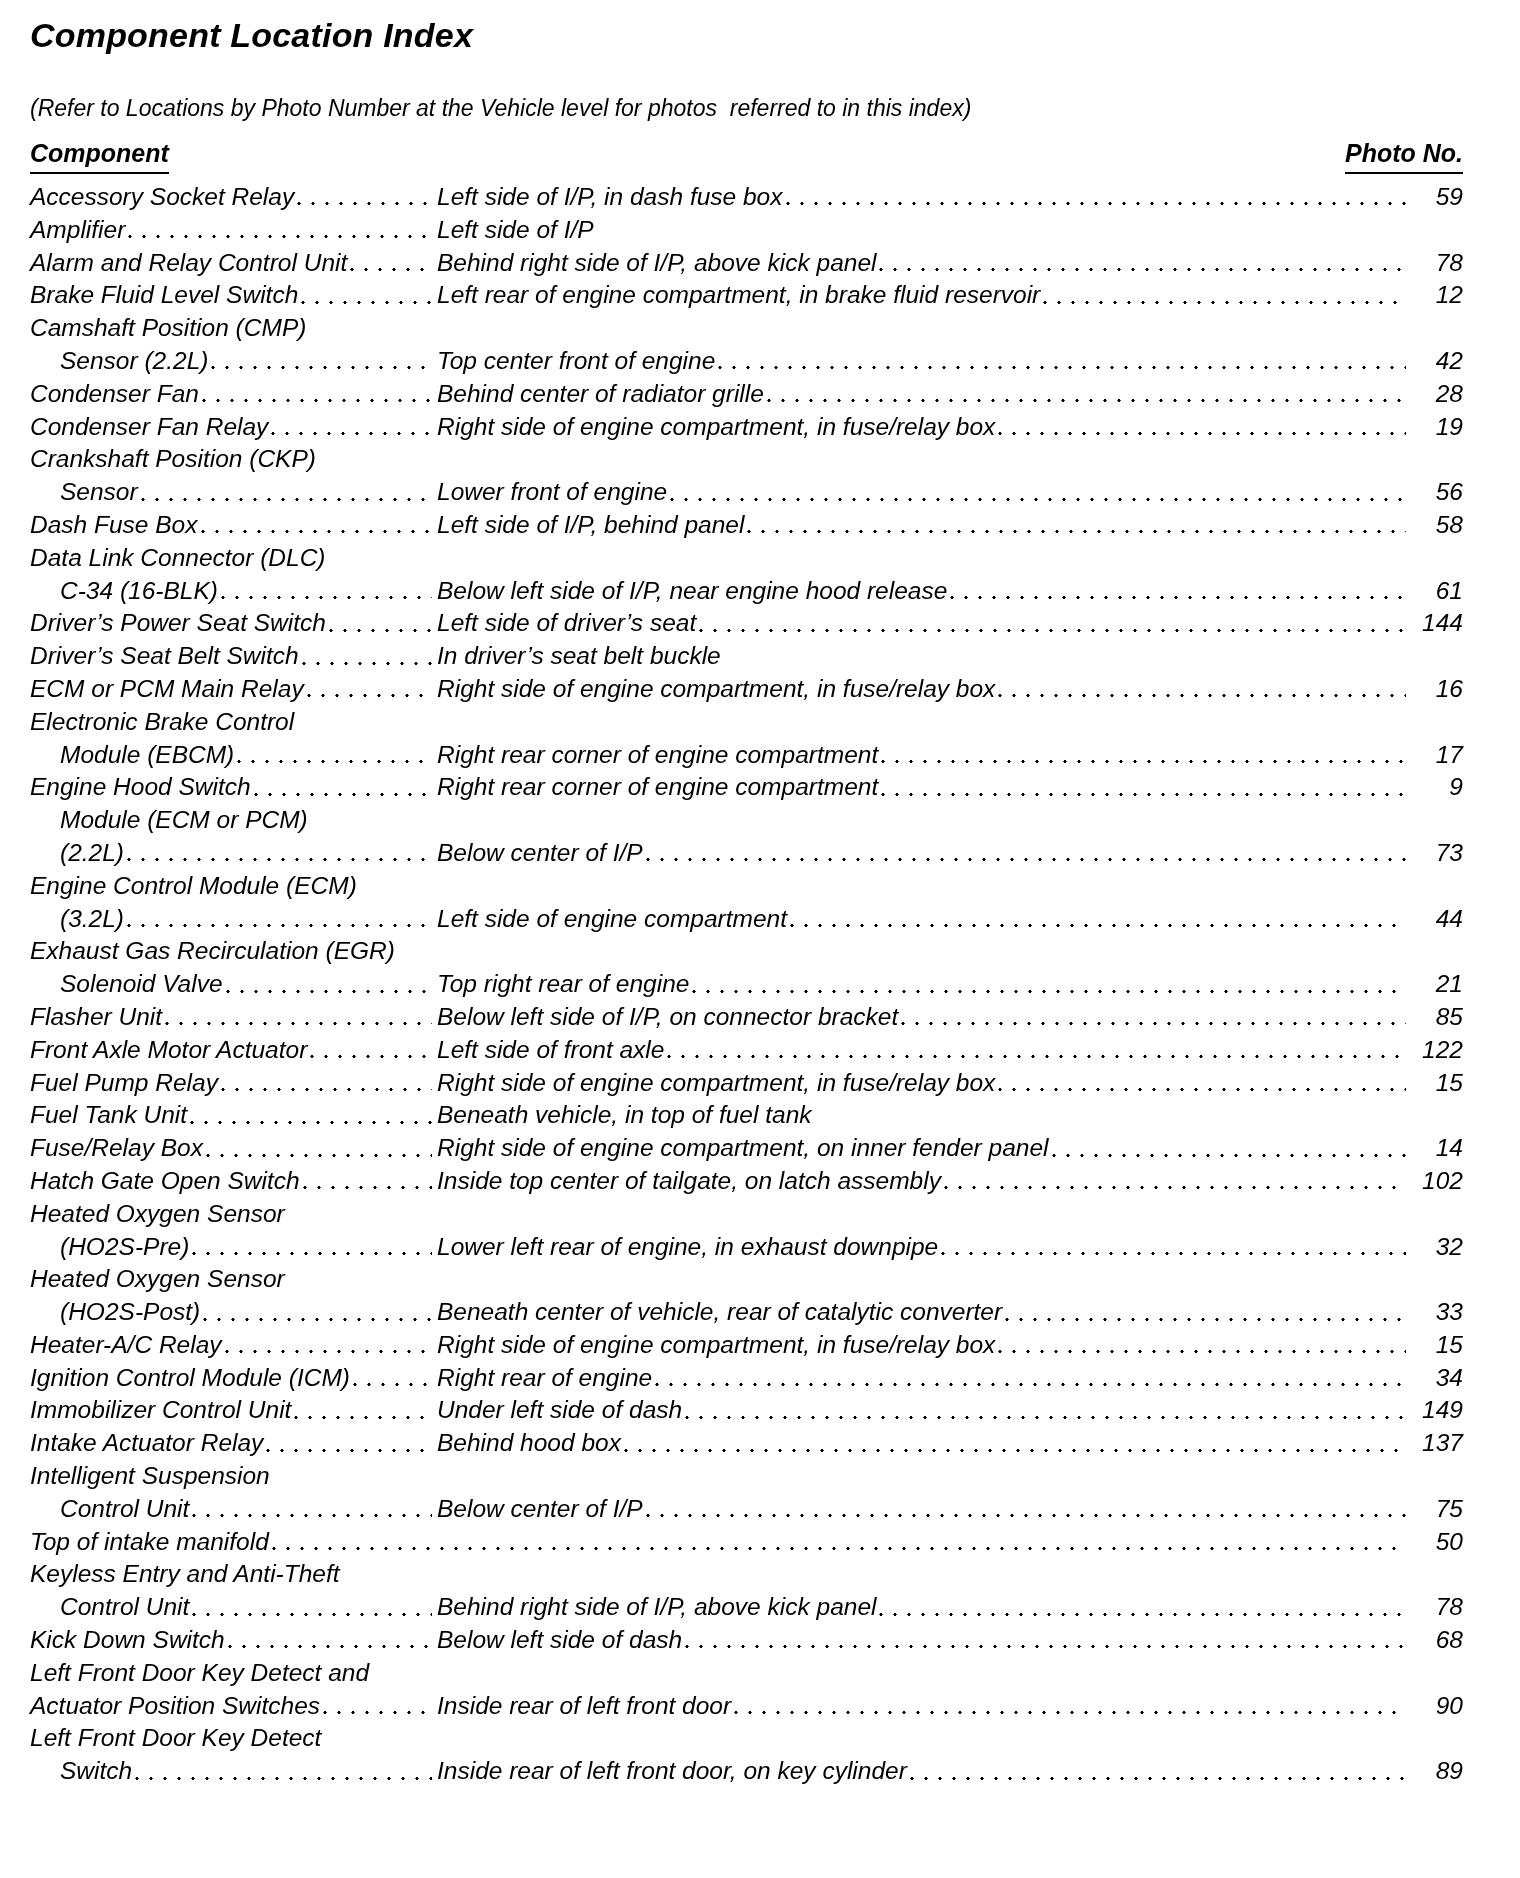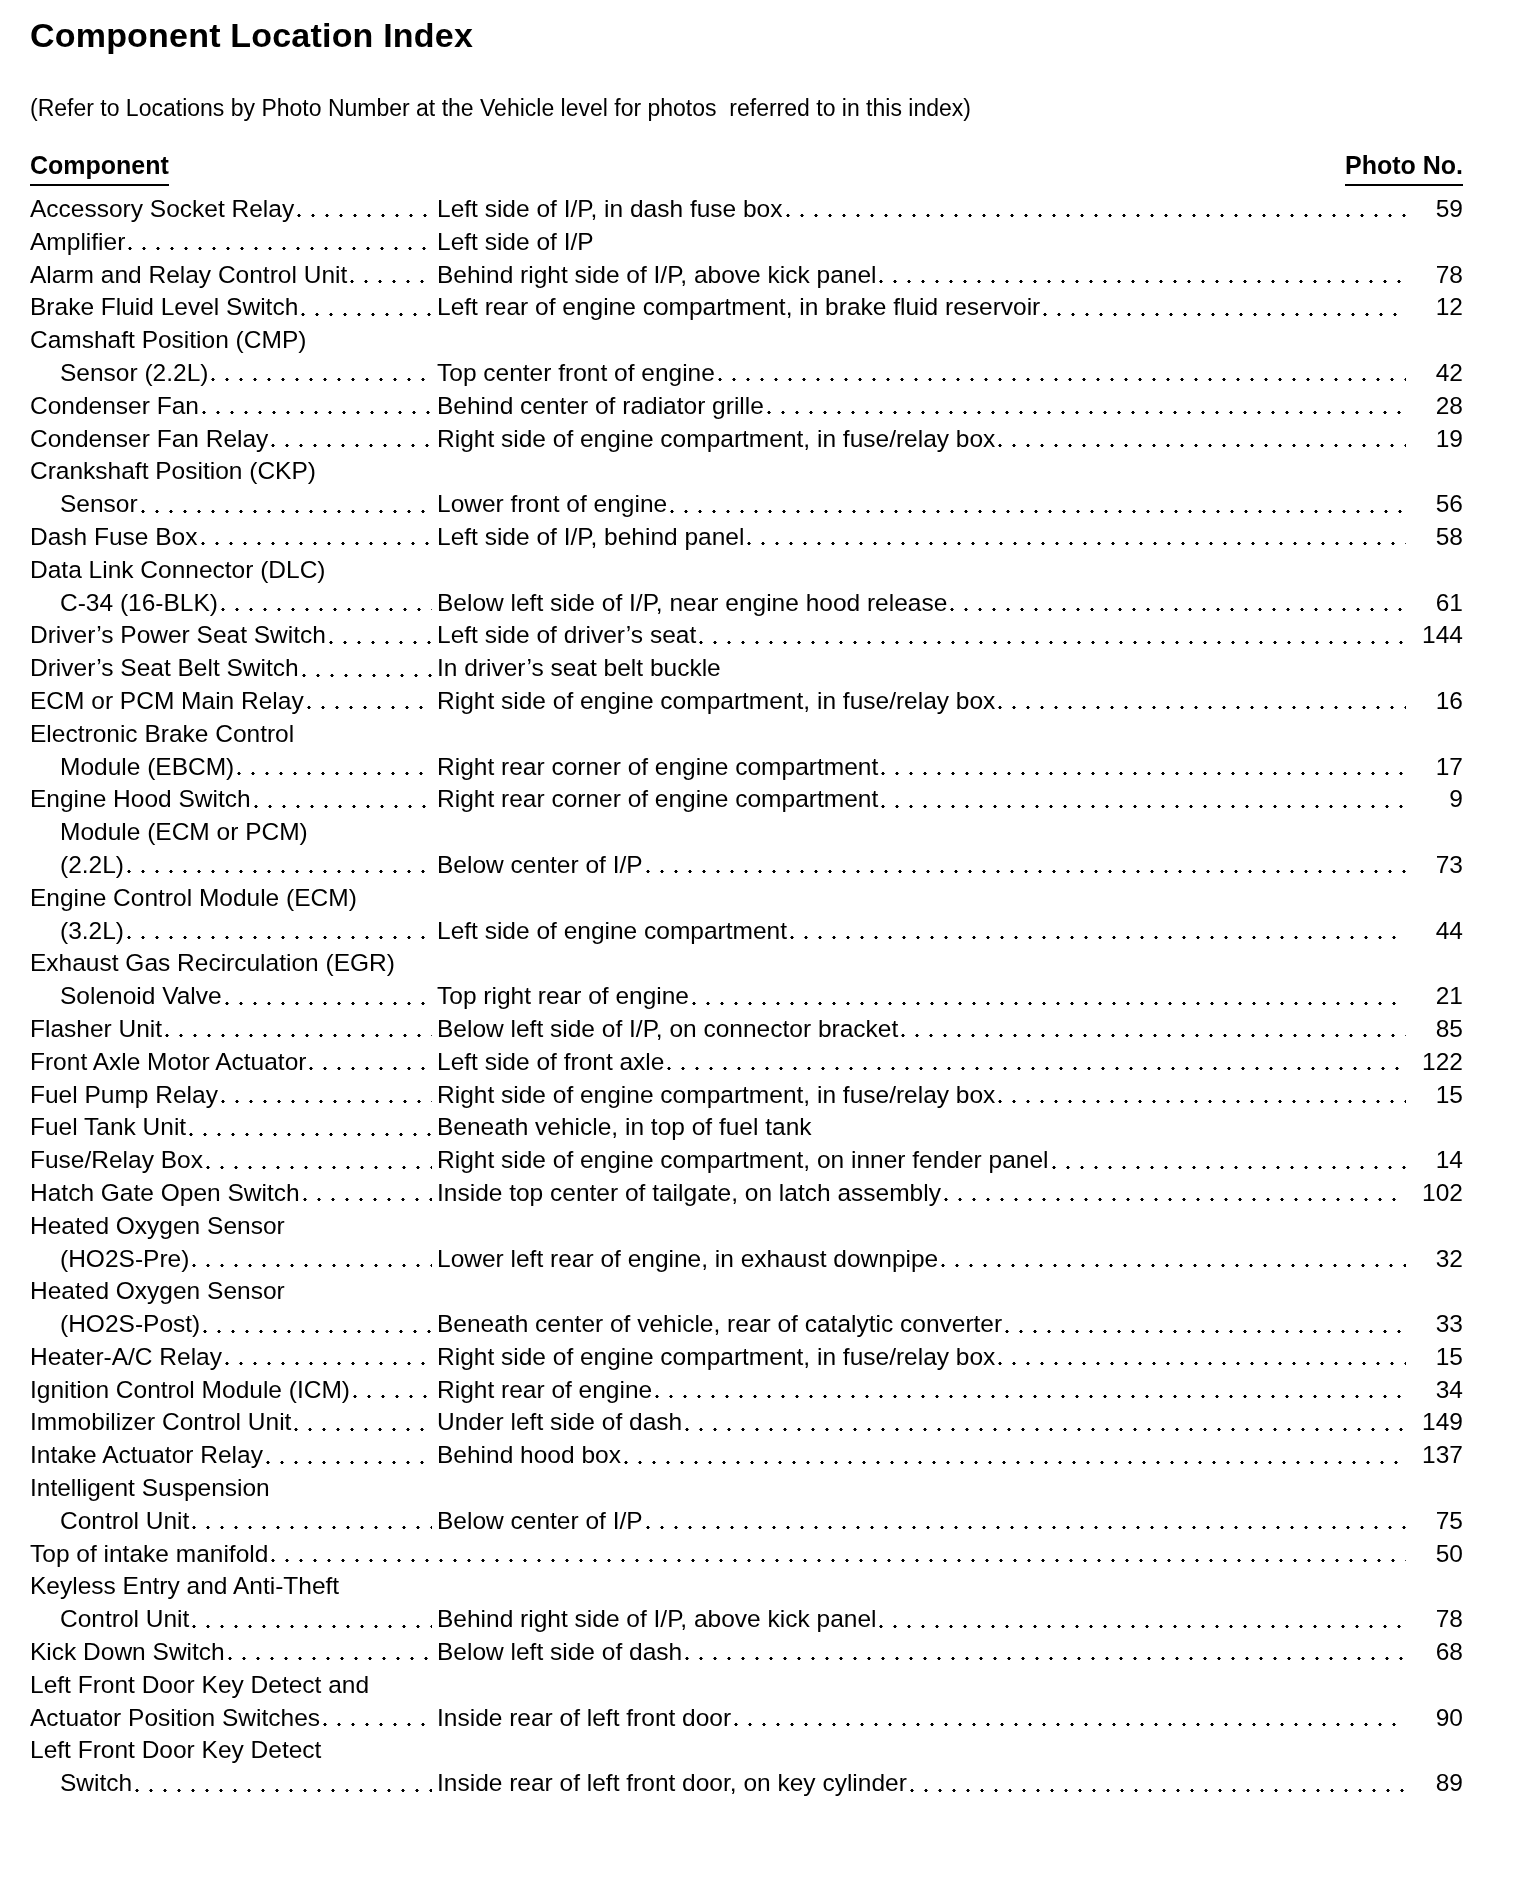--- a/index.html
+++ b/index.html
@@ -2,30 +2,30 @@
 <html><head>
 <meta charset="utf-8">
 <style>
   html, body { margin: 0; padding: 0; }
   body {
     width: 1520px; height: 1878px;
     background: #ffffff; color: #000000;
     font-family: "Liberation Sans", sans-serif;
     overflow: hidden;
   }
-  .page { box-sizing: border-box; width: 1520px; padding: 16px 57px 0 30px; }
+  .page { box-sizing: border-box; width: 1520px; padding: 16px 57px 0 30px; font-style: italic; }
   .title {
     font-size: 34px; font-weight: bold; margin: 0; letter-spacing: 0.2px;
   }
   .note {
     font-size: 23px; margin: 40px 0 0 0; white-space: pre-wrap;
   }
   .colheads {
     display: flex; justify-content: space-between; align-items: flex-end;
-    margin-top: 28px; font-size: 25px; font-weight: bold; line-height: 1.2;
+    margin-top: 16px; font-size: 25px; font-weight: bold; line-height: 1.2;
   }
   .ch { border-bottom: 2px solid #000; padding-bottom: 4px; }
   .rows { margin-top: 7px; }
   .row {
     display: flex; align-items: stretch;
     height: 32.8px; line-height: 32.8px; font-size: 24.5px;
   }
   .comp { flex: 0 0 407px; width: 407px; display: flex; min-width: 0; }
   .loc  { flex: 1 1 auto; display: flex; min-width: 0; }
   .photo { flex: 0 0 48px; text-align: right; white-space: nowrap; }

